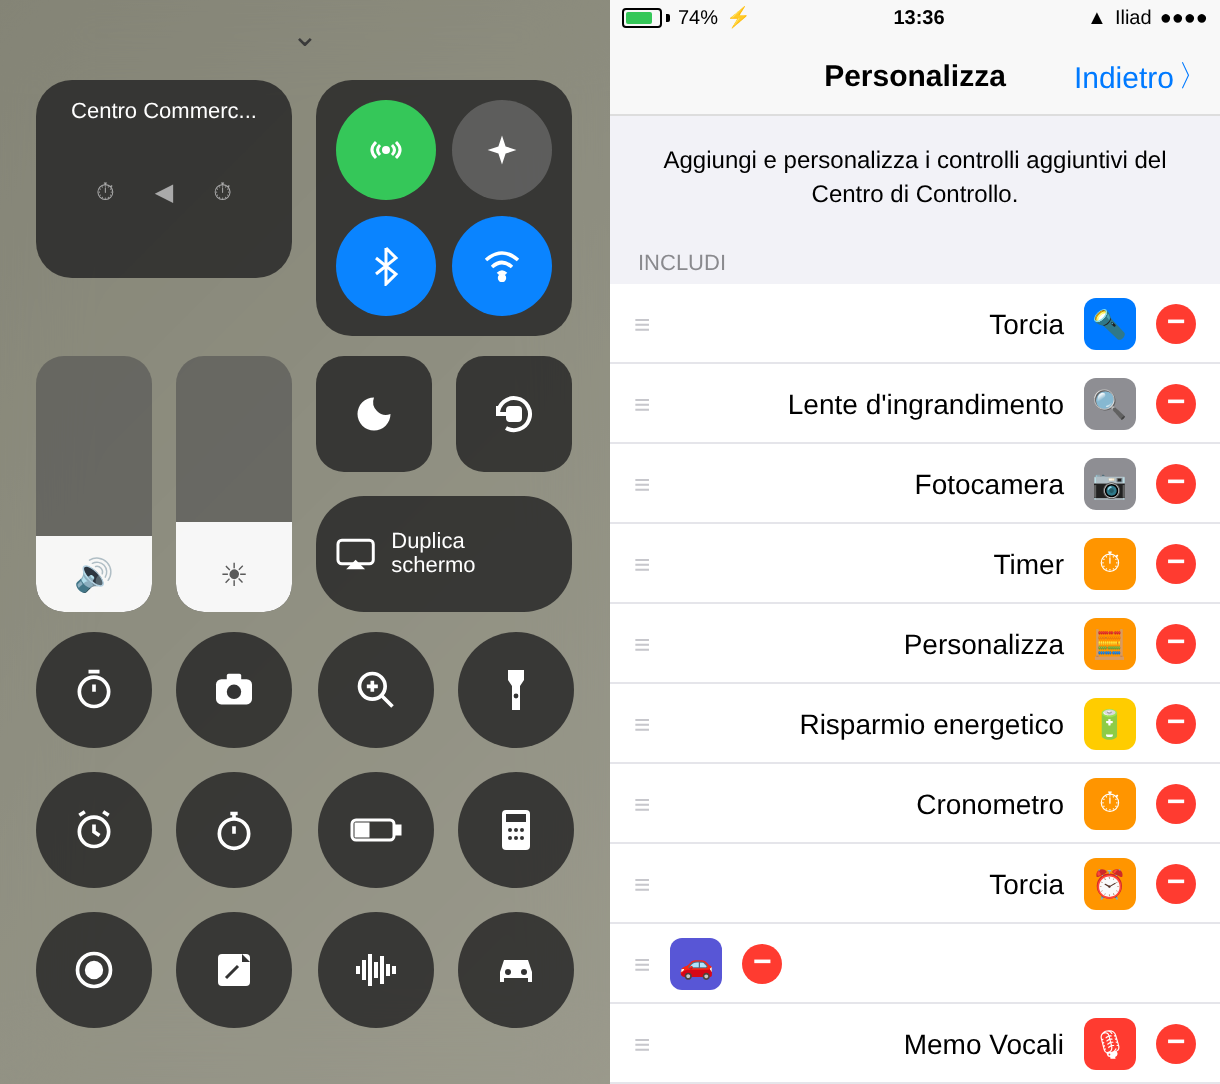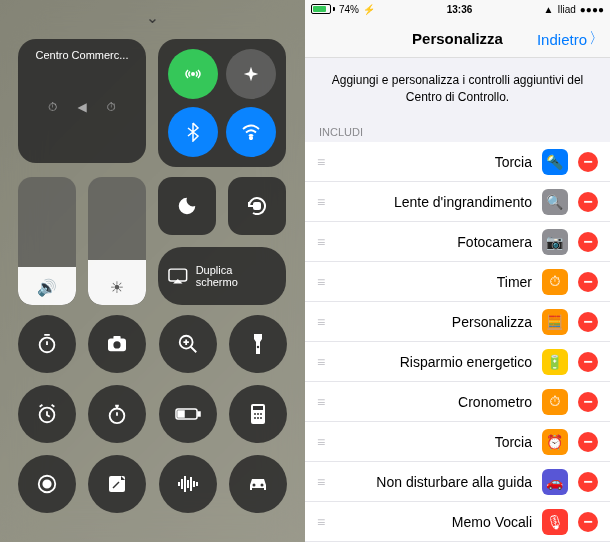--- a/index.html
+++ b/index.html
@@ -11,21 +11,21 @@
 .cc-content { position: relative; z-index: 1; padding: 8px 18px; display: flex; flex-direction: column; gap: 10px; }
 .chevron-down { text-align: center; color: #3a3a3a; font-size: 16px; margin-bottom: 2px; }
 
 .row1 { display: flex; gap: 12px; }
 .connectivity-tile { width: 128px; height: 128px; background: rgba(40,40,40,0.85); border-radius: 18px; display: grid; grid-template-columns: 1fr 1fr; grid-template-rows: 1fr 1fr; padding: 10px; gap: 8px; }
 .conn-btn { border-radius: 50%; display: flex; align-items: center; justify-content: center; color: #fff; font-size: 18px; }
 .conn-green { background: #35c759; }
 .conn-gray { background: rgba(120,120,120,0.6); }
 .conn-blue { background: #0a84ff; }
 
-.music-tile { width: 128px; height: 124px; background: rgba(40,40,40,0.85); border-radius: 18px; padding: 10px; display: flex; flex-direction: column; justify-content: space-between; align-items: center; color: #fff; }
+.music-tile { width: 128px; height: 99px; background: rgba(40,40,40,0.85); border-radius: 18px; padding: 10px; display: flex; flex-direction: column; justify-content: space-between; align-items: center; color: #fff; }
 .music-title { font-size: 11px; text-align: center; white-space: nowrap; overflow: hidden; text-overflow: ellipsis; width: 100%; }
 .music-controls { display: flex; align-items: center; gap: 20px; }
 .music-controls span { font-size: 12px; color: #aaa; }
 .play-btn { color: #fff; font-size: 22px; }
 
 .row2 { display: flex; gap: 12px; }
 .small-tile { width: 58px; height: 58px; background: rgba(40,40,40,0.85); border-radius: 14px; display: flex; align-items: center; justify-content: center; color: #fff; font-size: 22px; }
 .col2 { display: flex; flex-direction: column; gap: 12px; }
 .mirroring-tile { width: 128px; height: 58px; background: rgba(40,40,40,0.85); border-radius: 24px; display: flex; align-items: center; gap: 8px; padding: 0 10px; color: #fff; font-size: 11px; }
 
@@ -314,21 +314,20 @@
   </div>
       <div class="list-item">
     <div class="remove-btn">−</div>
     <div class="app-icon ic-orange">⏰</div>
     <div class="item-label">Torcia</div>
     <div class="drag-handle">≡</div>
   </div>
       <div class="list-item">
     <div class="remove-btn">−</div>
     <div class="app-icon ic-purple">🚗</div>
-    <div class="item-label">Non disturbare alla guida</div>
     <div class="drag-handle">≡</div>
   </div>
       <div class="list-item">
     <div class="remove-btn">−</div>
     <div class="app-icon ic-red">🎙</div>
     <div class="item-label">Memo Vocali</div>
     <div class="drag-handle">≡</div>
   </div>
     </div>
 </div>

